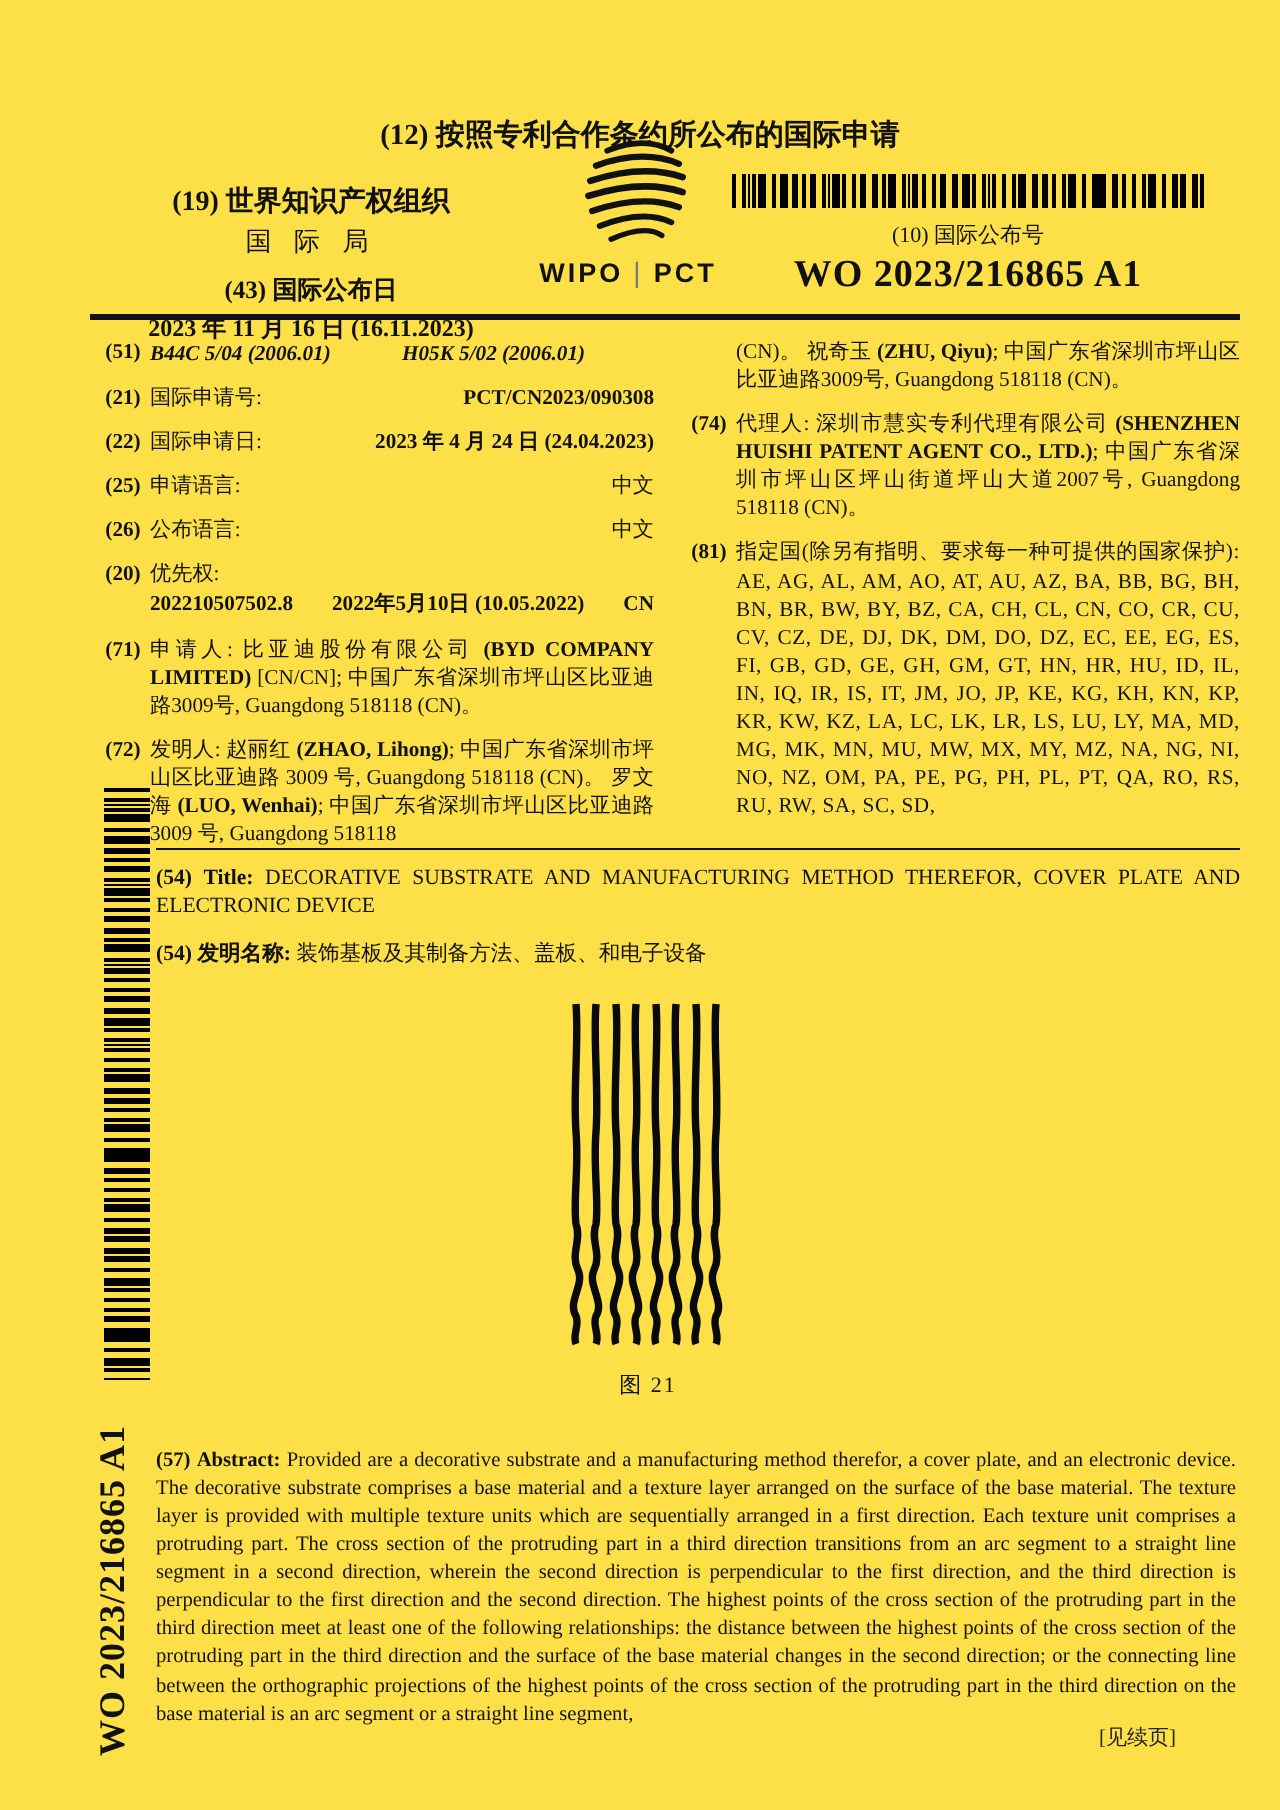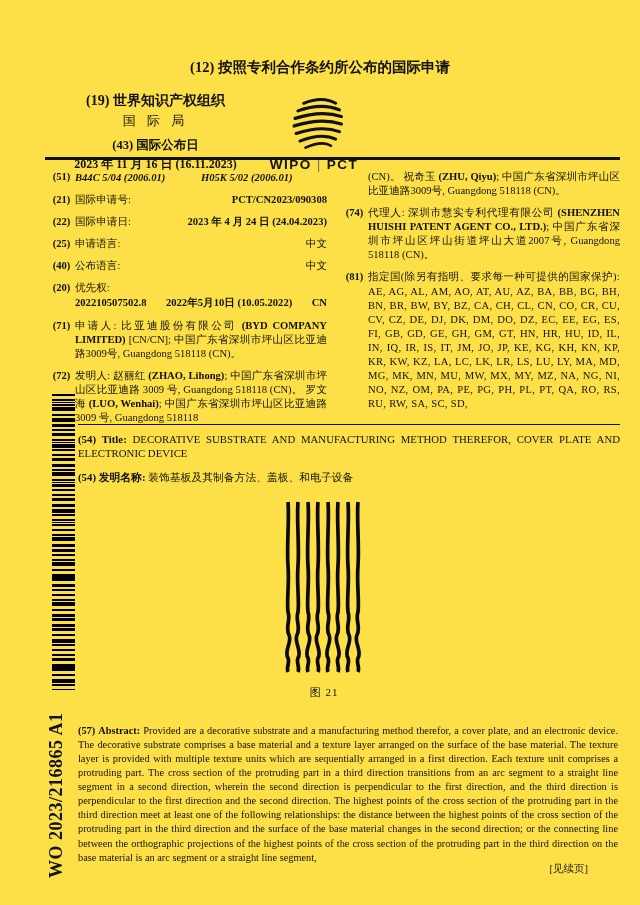--- a/index.html
+++ b/index.html
@@ -16,21 +16,21 @@
     text-align:center; font-weight:bold; font-size:14.5px;
   }
   .hdr-left {
     position:absolute; left:58px; top:92px; width:195px; text-align:center;
   }
   .hdr-left .org-name { font-weight:bold; font-size:14px; }
   .hdr-left .org-bureau { font-size:13px; letter-spacing:4px; margin-top:2px; }
   .hdr-left .pubdate-label { font-weight:bold; font-size:12.5px; margin-top:7px; }
   .hdr-left .pubdate-value { font-weight:bold; font-size:12px; margin-top:2px; white-space:nowrap; }
 
-  .logo-wrap { position:absolute; left:266px; top:96px; width:96px; text-align:right; }
+  .logo-wrap { position:absolute; left:266px; top:68px; width:96px; text-align:right; }
   .logo-swoosh { display:block; margin:0 auto; }
   .logo-text { margin-top:2px; font-family:"Liberation Sans", sans-serif; font-weight:bold; font-size:13.5px; letter-spacing:1.5px; display:flex; align-items:center; justify-content:center; gap:5px; }
   .logo-text .divider { font-weight:normal; color:#777; font-size:14px; }
 
   .hdr-right { position:absolute; left:366px; top:87px; width:236px; text-align:center; }
   .barcode-h {
     height:17px; width:100%;
     background-image:
       repeating-linear-gradient(90deg,#000 0 2px,rgba(0,0,0,0) 2px 5px),
       repeating-linear-gradient(90deg,#000 0 1px,rgba(0,0,0,0) 1px 8px),
@@ -113,20 +113,25 @@
         <path d="M26 54 Q44 46 53 52" stroke-width="2.8"></path>
       </g>
     </svg>
     <div class="logo-text">
       <span>WIPO</span>
       <span class="divider">|</span>
       <span>PCT</span>
     </div>
   </div>
 
+  <div class="hdr-right">
+    <div class="barcode-h"></div>
+    <div class="pubnum-label">(10) 国际公布号</div>
+    <div class="pubnum-value">WO 2023/216865 A1</div>
+  </div>
 
   <div class="rule-thick"></div>
 
   <div class="cols">
     <div class="col">
 
       <div class="frow">
         <span class="fnum">(51)</span>
         <div class="fbody">
           <div class="classline">
@@ -154,21 +159,21 @@
 
       <div class="frow">
         <span class="fnum">(25)</span>
         <div class="fbody kv">
           <span>申请语言:</span>
           <span class="v v-plain">中文</span>
         </div>
       </div>
 
       <div class="frow">
-        <span class="fnum">(40)</span>
+        <span class="fnum">(26)</span>
         <div class="fbody kv">
           <span>公布语言:</span>
           <span class="v v-plain">中文</span>
         </div>
       </div>
 
       <div class="frow">
         <span class="fnum">(20)</span>
         <div class="fbody">
           <div>优先权:</div>

